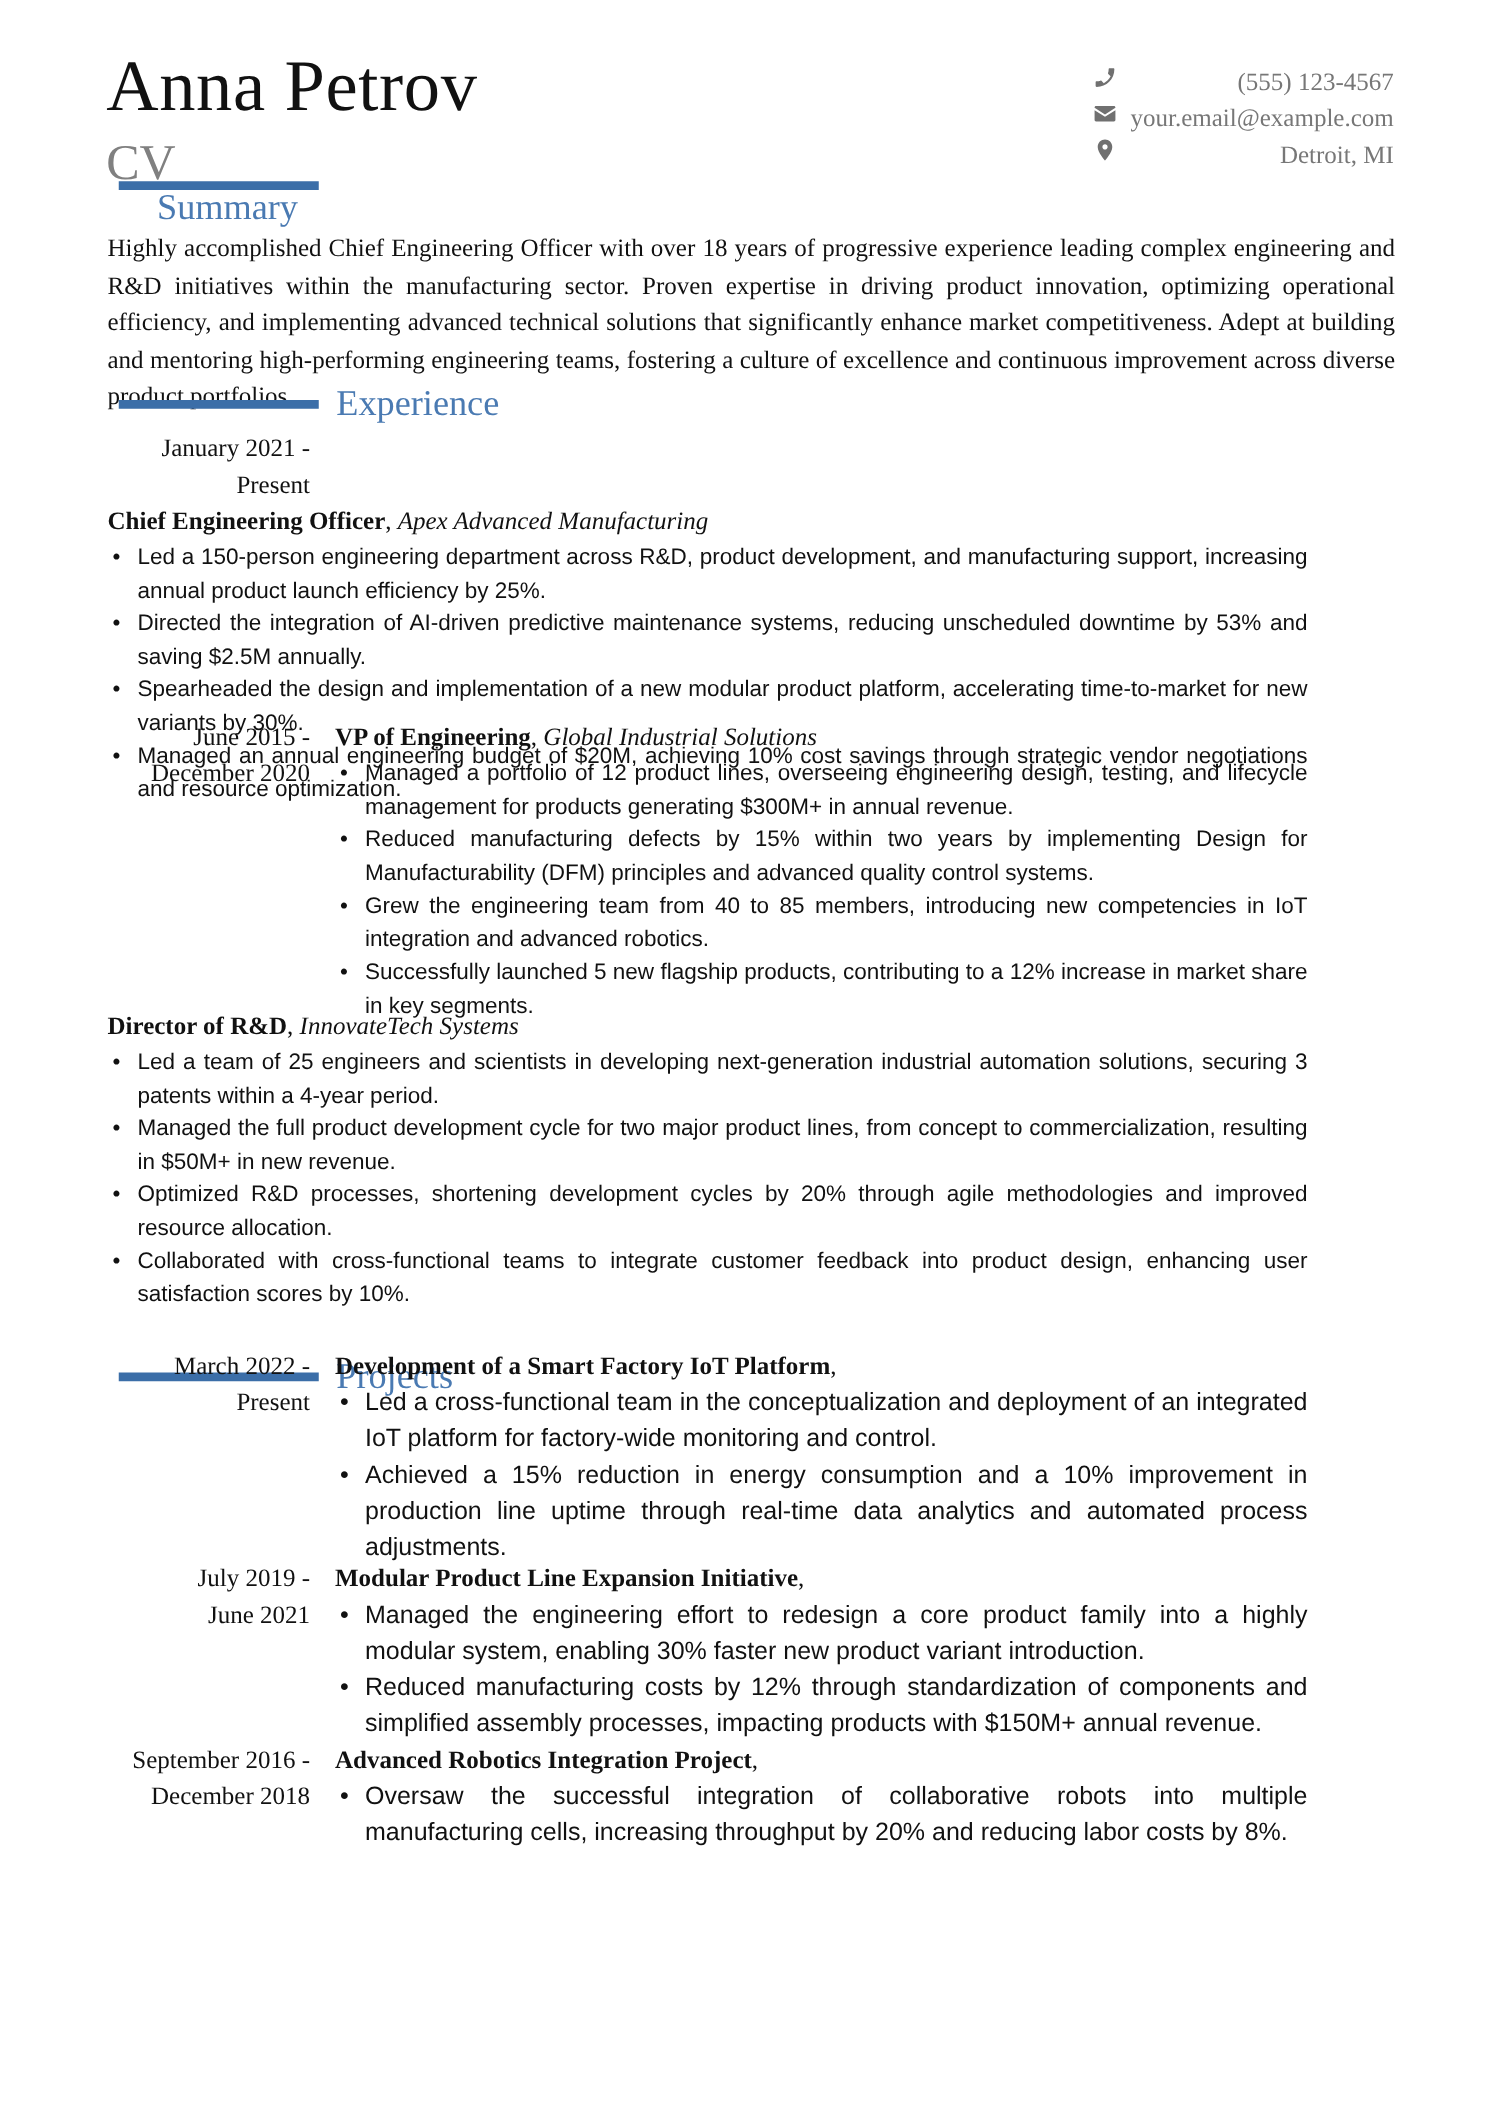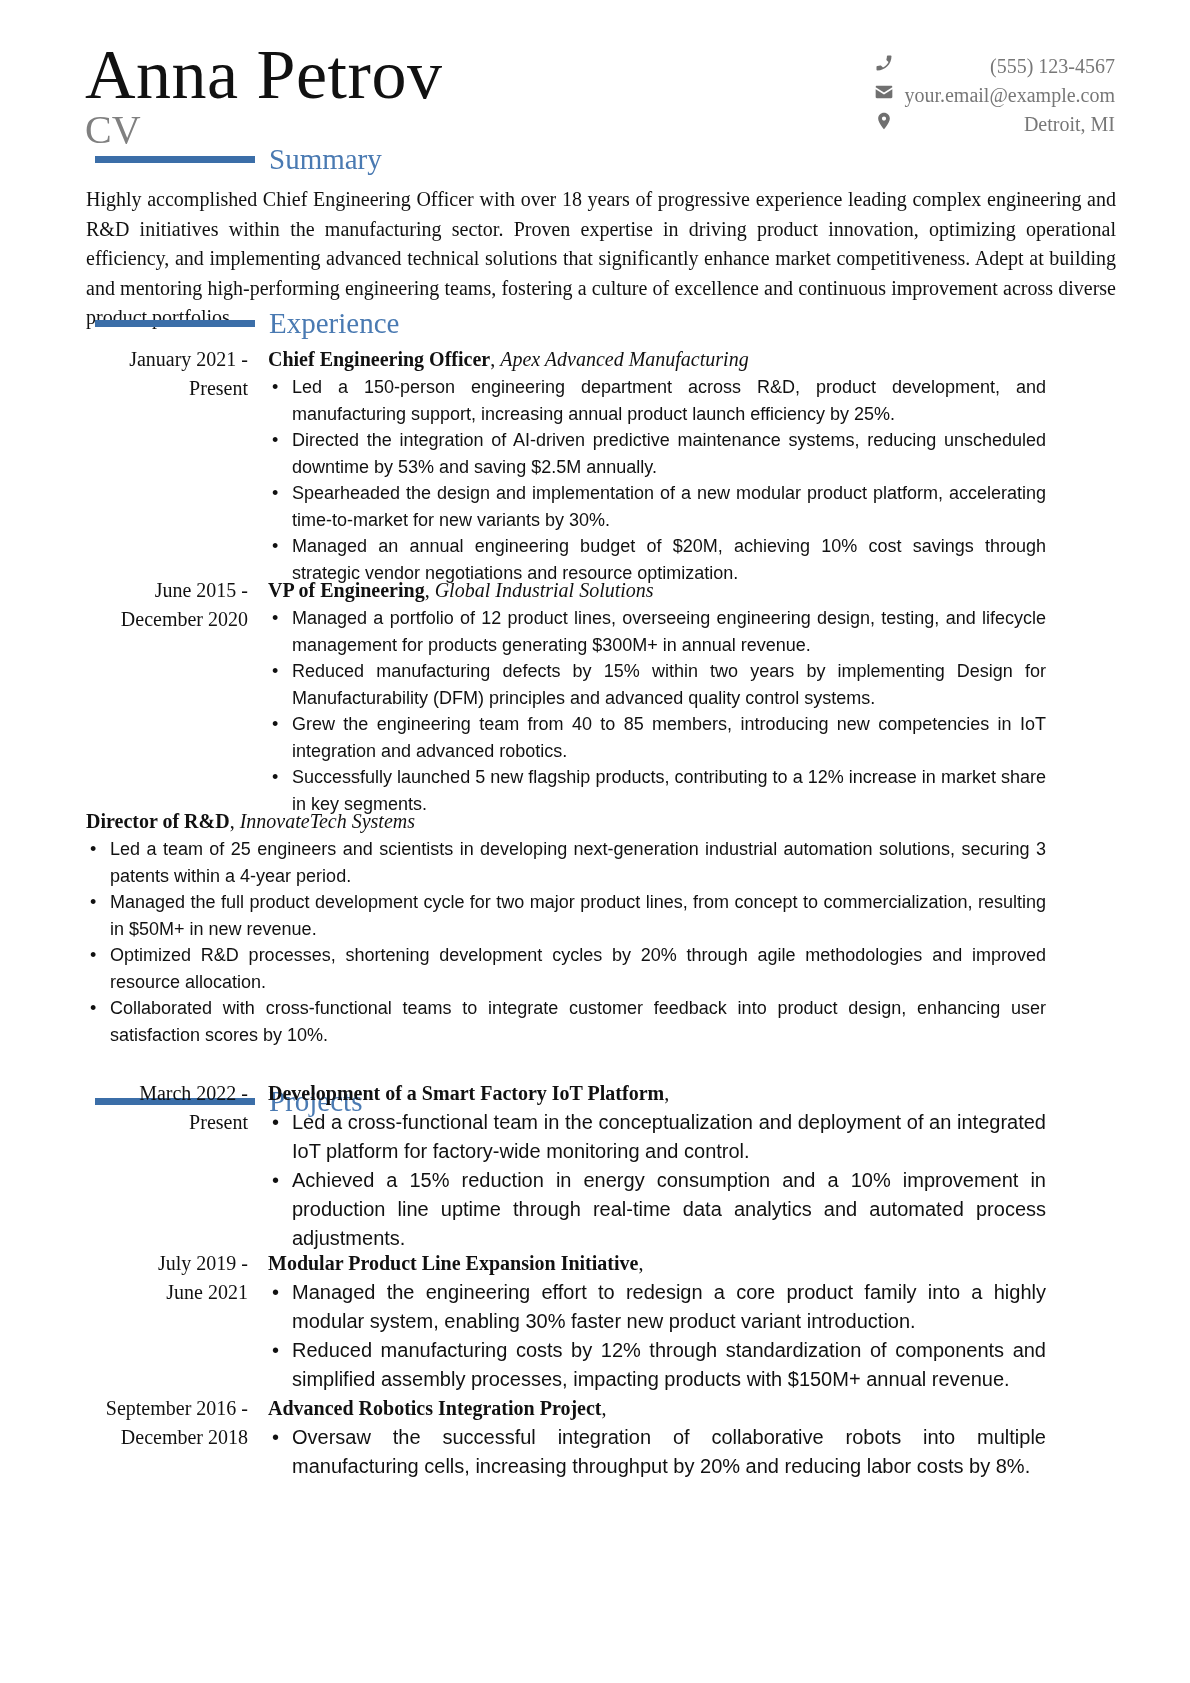--- a/index.html
+++ b/index.html
@@ -10,21 +10,21 @@
       font-family: "DejaVu Serif", "Liberation Serif", serif;
       color: #111;
       overflow: hidden;
     }
     .page { position: absolute; left: 0; top: 0; width: 1190px; height: 1683px; }
 
     
     .name {
       position: absolute; left: 85px; top: 40px;
       font-family: "Liberation Serif", "DejaVu Serif", serif;
-      font-size: 70px; line-height: 1; color: #111; letter-spacing: 0.5px;
+      font-size: 58px; line-height: 1; color: #111; letter-spacing: 0.5px;
     }
     .subtitle {
       position: absolute; left: 85px; top: 110px;
       font-family: "Liberation Serif", "DejaVu Serif", serif;
       font-size: 40px; line-height: 1; color: #808080;
     }
     .contact {
       position: absolute; right: 75px; top: 52px;
       text-align: right;
       font-family: "Liberation Serif", "DejaVu Serif", serif;
@@ -102,32 +102,32 @@
     <div class="contact-row">
       <span>
         <svg viewBox="0 0 24 24">
             <path d="M12 2C8.1 2 5 5.1 5 9c0 5.2 7 13 7 13s7-7.8 7-13c0-3.9-3.1-7-7-7zm0 9.5c-1.4 0-2.5-1.1-2.5-2.5S10.6 6.5 12 6.5s2.5 1.1 2.5 2.5-1.1 2.5-2.5 2.5z"></path>
           </svg>
       </span>
       <span>Detroit, MI</span>
     </div>
   </div>
 
-  <div class="section-head" style="top:145px;">
+  <div class="section-head" style="top:145px;flex-direction:column;">
     <div class="section-bar"></div>
     <div class="section-title">Summary</div>
   </div>
   <div class="summary">Highly accomplished Chief Engineering Officer with over 18 years of progressive experience leading complex engineering and R&amp;D initiatives within the manufacturing sector. Proven expertise in driving product innovation, optimizing operational efficiency, and implementing advanced technical solutions that significantly enhance market competitiveness. Adept at building and mentoring high-performing engineering teams, fostering a culture of excellence and continuous improvement across diverse product portfolios.</div>
 
   <div class="section-head" style="top:309px;">
     <div class="section-bar"></div>
     <div class="section-title">Experience</div>
   </div>
 
-  <div class="entry" style="top:345px;">
+  <div class="entry" style="top:345px;flex-direction:column;">
     <div class="entry-date">
       <div>January 2021 -</div>
       <div>Present</div>
     </div>
     <div class="entry-body">
       <div class="entry-title"><b>Chief Engineering Officer</b><span>, </span><i>Apex Advanced Manufacturing</i></div>
       <ul class="bullets">
         <li>Led a 150-person engineering department across R&amp;D, product development, and manufacturing support, increasing annual product launch efficiency by 25%.</li>
         <li>Directed the integration of AI-driven predictive maintenance systems, reducing unscheduled downtime by 53% and saving $2.5M annually.</li>
         <li>Spearheaded the design and implementation of a new modular product platform, accelerating time-to-market for new variants by 30%.</li>

